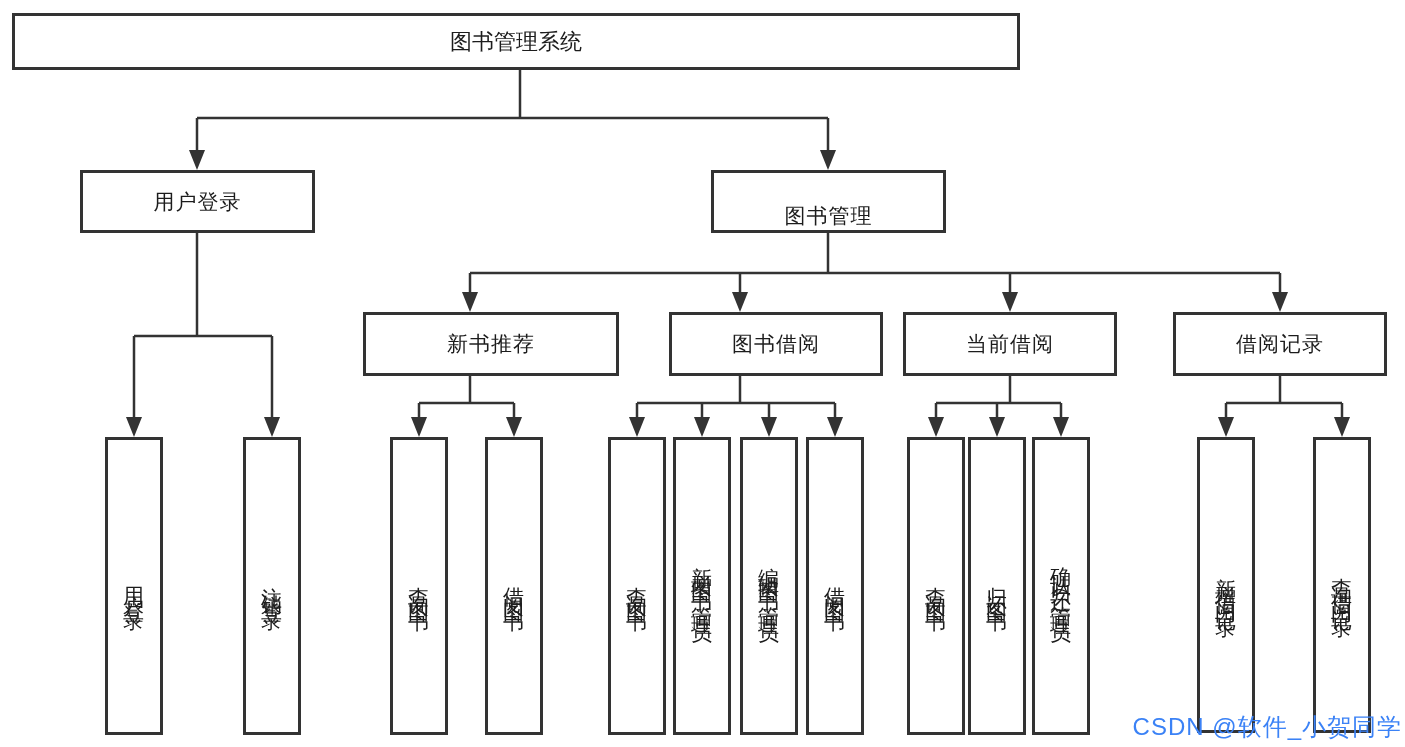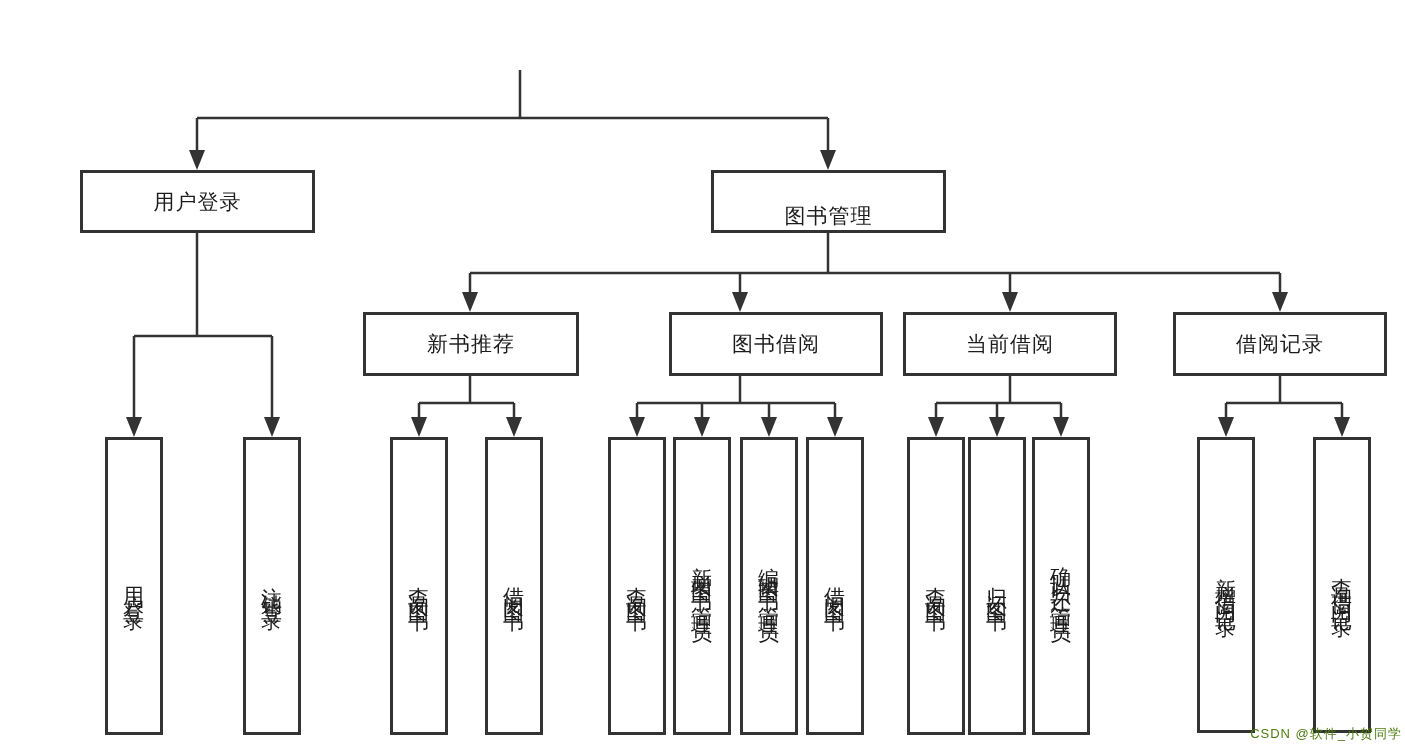--- a/index.html
+++ b/index.html
@@ -28,22 +28,22 @@
     writing-mode: vertical-rl;
     text-orientation: mixed;
     font-size: 21px;
     letter-spacing: 8px;
     line-height: 1;
   }
   .watermark {
     position: absolute;
     right: 3px;
     bottom: 4px;
-    font-size: 13px;
-    color: #4d7c0f;
+    font-size: 24px;
+    color: #3b82f6;
     letter-spacing: 1px;
     white-space: nowrap;
   }
 </style>
 </head>
 <body>
 
 <div id="stage">
 
   <svg id="wires" width="1405" height="747" viewBox="0 0 1405 747">
@@ -112,29 +112,32 @@
 
       <polygon points="928,417 944,417 936,437"></polygon>
       <polygon points="989,417 1005,417 997,437"></polygon>
       <polygon points="1053,417 1069,417 1061,437"></polygon>
 
       <polygon points="1218,417 1234,417 1226,437"></polygon>
       <polygon points="1334,417 1350,417 1342,437"></polygon>
     </g>
   </svg>
 
+  <div class="box" style="left:12px; top:13px; width:1008px; height:57px;">
+    <span class="root-label">图书管理系统</span>
+  </div>
 
   <div class="box" style="left:80px; top:170px; width:235px; height:63px;">
     <span class="h-label">用户登录</span>
   </div>
   <div class="box" style="left:711px; top:170px; width:235px; height:63px;align-items:flex-end;">
     <span class="h-label">图书管理</span>
   </div>
 
-  <div class="box" style="left:363px; top:312px; width:216px; height:64px;">
+  <div class="box" style="left:363px; top:312px; width:256px; height:64px;">
     <span class="h-label">新书推荐</span>
   </div>
   <div class="box" style="left:633px; top:312px; width:214px; height:64px;margin-left:36px;">
     <span class="h-label">图书借阅</span>
   </div>
   <div class="box" style="left:903px; top:312px; width:214px; height:64px;">
     <span class="h-label">当前借阅</span>
   </div>
   <div class="box" style="left:1173px; top:312px; width:214px; height:64px;">
     <span class="h-label">借阅记录</span>

